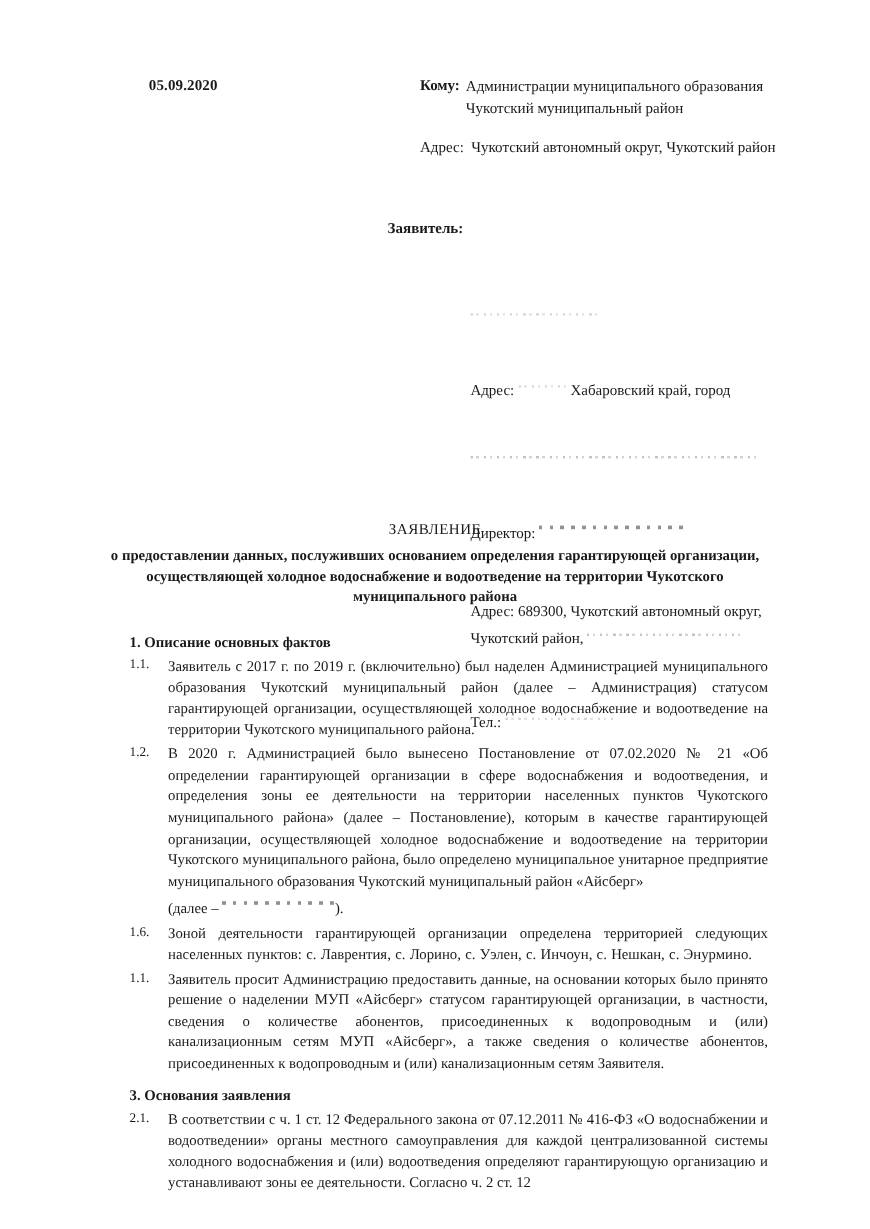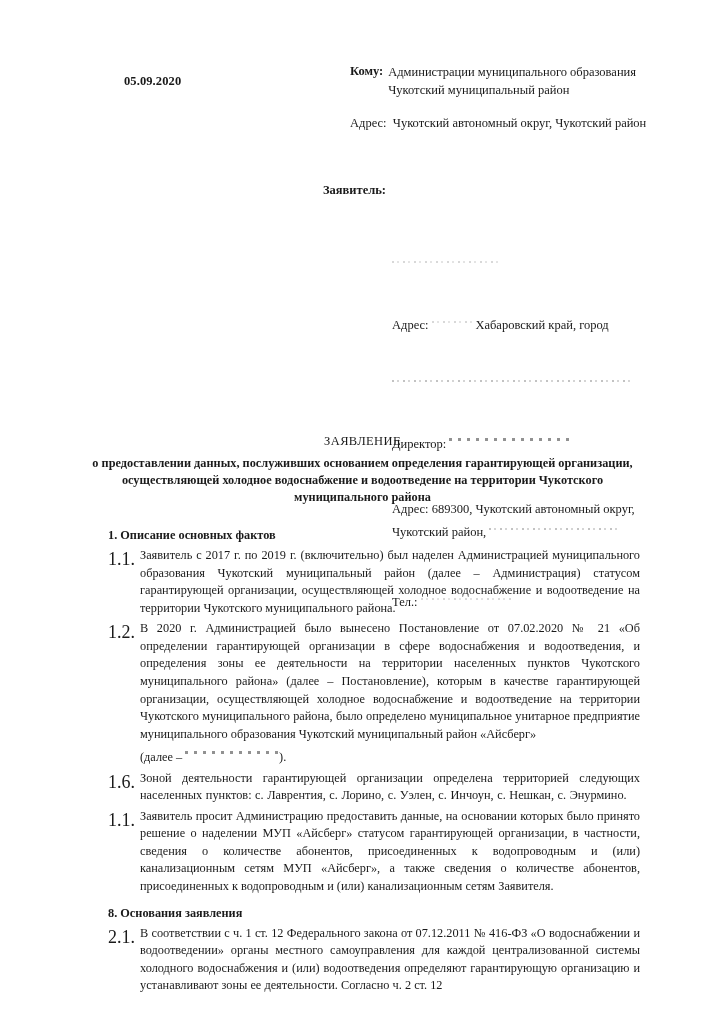--- a/index.html
+++ b/index.html
@@ -27,21 +27,21 @@
   .header-row {
     position: absolute;
     left: 0;
     top: 64px;
     width: 725px;
     height: 120px;
   }
   .doc-date {
     position: absolute;
     left: 124px;
-    top: 10px;
+    top: 0;
     font-size: 12.5px;
     font-weight: bold;
     letter-spacing: .1px;
   }
   .addressee-block {
     position: absolute;
     left: 350px;
     top: 0;
     width: 300px;
   }
@@ -160,21 +160,21 @@
   }
   .section-heading:first-child { margin-top: 0; }
 
   .clause {
     display: flex;
     align-items: flex-start;
     margin-bottom: 3px;
   }
   .clause-num {
     flex: 0 0 32px;
-    font-size: 18px;
+    font-size: 11px;
     line-height: 1.43;
   }
   .clause-text {
     flex: 1 1 auto;
     font-size: 12.3px;
     line-height: 1.43;
     text-align: justify;
     text-justify: inter-word;
     hyphens: none;
   }
@@ -267,21 +267,21 @@
     <div class="clause">
       <div class="clause-num">1.6.</div>
       <div class="clause-text loose">Зоной деятельности гарантирующей организации определена территорией следующих населенных пунктов: с. Лаврентия, с. Лорино, с. Уэлен, с. Инчоун, с. Нешкан, с. Энурмино.</div>
     </div>
 
     <div class="clause">
       <div class="clause-num">1.1.</div>
       <div class="clause-text">Заявитель просит Администрацию предоставить данные, на основании которых было принято решение о наделении МУП «Айсберг» статусом гарантирующей организации, в частности, сведения о количестве абонентов, присоединенных к водопроводным и (или) канализационным сетям МУП «Айсберг», а также сведения о количестве абонентов, присоединенных к водопроводным и (или) канализационным сетям Заявителя.</div>
     </div>
 
-    <div class="section-heading">8. Основания заявления</div>
+    <div class="section-heading">3. Основания заявления</div>
 
     <div class="clause">
       <div class="clause-num">2.1.</div>
       <div class="clause-text">В соответствии с ч. 1 ст. 12 Федерального закона от 07.12.2011 № 416-ФЗ «О водоснабжении и водоотведении» органы местного самоуправления для каждой централизованной системы холодного водоснабжения и (или) водоотведения определяют гарантирующую организацию и устанавливают зоны ее деятельности. Согласно ч. 2 ст. 12</div>
     </div>
 
   </div>
 </div>
 
 </body></html>

